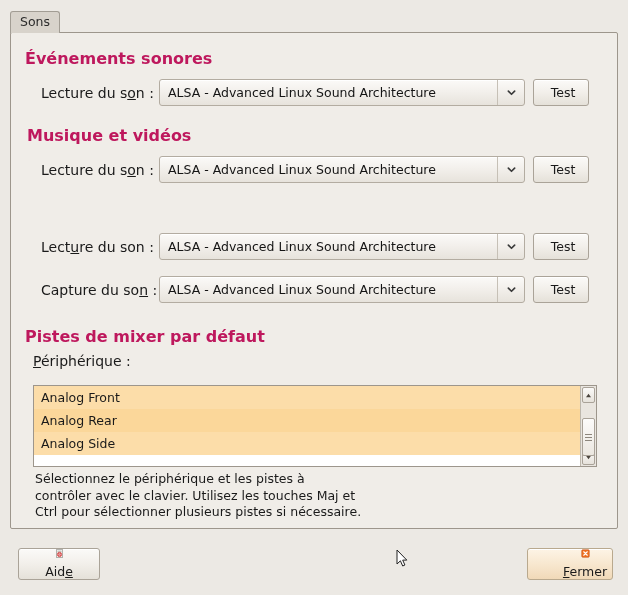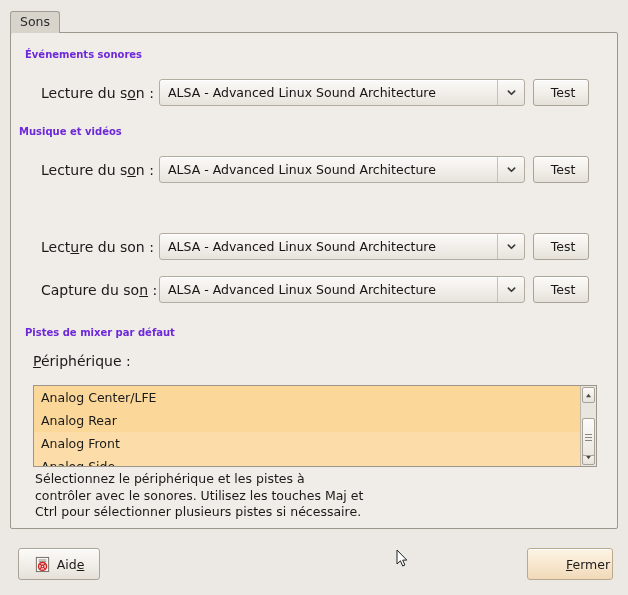--- a/index.html
+++ b/index.html
@@ -57,22 +57,22 @@
     left: 10px; top: 32px;
     width: 608px; height: 497px;
     box-sizing: border-box;
     background: #f0ede8;
     border: 1px solid #9d968c;
     border-radius: 2px;
   }
 
   .section-title {
     font-weight: bold;
-    font-size: 10px;
-    color: #6d28d9;
+    font-size: 16px;
+    color: #be185d;
   }
 
   .row {
     display: flex;
     align-items: center;
   }
 
   .field-label {
     font-size: 14px;
     color: #1a1a1a;
@@ -204,20 +204,21 @@
     line-height: 16.5px;
     white-space: pre-line;
   }
 
   
   .btn-bottom {
     position: absolute;
     height: 32px;
     padding: 0 12px;
     gap: 6px;
+    flex-direction: column;
   }
   .btn-close {
     background: linear-gradient(to bottom, #fdf4e6 0%, #f7e6cd 55%, #f0d9b8 100%);
     border: 1px solid #b9a98e;
     padding-left: 42px;
   }
   .help-icon { width: 17px; height: 17px; display:block; }
   .close-icon { width: 17px; height: 17px; display:block; }
 
   
@@ -253,21 +254,21 @@
     </div>
     <div class="btn btn-test" style="margin-left:8px;">
       <svg class="check-icon" viewBox="0 0 16 16">
         <path d="M1.5 8.5 L5.5 12.5 L14.5 3" fill="none" stroke="#4f9e20" stroke-width="3.4" stroke-linecap="round" stroke-linejoin="round"></path>
         <path d="M1.5 8.5 L5.5 12.5 L14.5 3" fill="none" stroke="#7dc242" stroke-width="2" stroke-linecap="round" stroke-linejoin="round"></path>
       </svg>
       <span>Test</span>
     </div>
   </div>
 
-  <div class="section-title" style="position:absolute;left:8px;top:93px;">Musique et vidéos</div>
+  <div class="section-title" style="position:absolute;left:16px;top:93px;">Musique et vidéos</div>
 
   <div class="row" style="position:absolute;left:30px;top:123px;width:570px;">
     <div class="field-label" style="width:118px;"><span>Lecture du s</span><span class="mn">o</span><span>n :</span></div>
     <div class="combo" style="width:366px;">
       <div class="combo-text">ALSA - Advanced Linux Sound Architecture</div>
       <div class="combo-arrow">
         <svg class="chev" viewBox="0 0 10 10">
             <path d="M1.5 3.5 L5 7 L8.5 3.5" fill="none" stroke="#3a3a3a" stroke-width="1.8" stroke-linecap="round" stroke-linejoin="round"></path>
           </svg>
       </div>
@@ -321,23 +322,22 @@
   </div>
 
   <div class="section-title" style="position:absolute;left:14px;top:294px;">Pistes de mixer par défaut</div>
 
   <div class="row" style="position:absolute;left:22px;top:320px;width:580px;gap:13px;">
     <div class="field-label" style="width:126px;"><span></span><span class="mn">P</span><span>ériphérique :</span></div>
   </div>
 
   <div class="listwrap" style="left:22px;top:352px;width:564px;height:82px;">
     <div class="listcol">
-      <div class="listitem sel-a">Analog Center/LFE</div>
+      <div class="listitem sel-b">Analog Front</div>
       <div class="listitem sel-a">Analog Rear</div>
-      <div class="listitem sel-b">Analog Front</div>
       <div class="listitem sel-b">Analog Side</div>
     </div>
     <div class="vscroll">
       <div class="sb-btn">
         <svg class="arrow-g" viewBox="0 0 8 6">
             <path d="M4 1 L7 5 L1 5 Z" fill="#4a443c"></path>
           </svg>
       </div>
       <div class="sb-track">
         <div class="sb-thumb">
@@ -350,21 +350,21 @@
       </div>
       <div class="sb-btn">
         <svg class="arrow-g" viewBox="0 0 8 6">
             <path d="M4 5 L1 1 L7 1 Z" fill="#4a443c"></path>
           </svg>
       </div>
     </div>
   </div>
 
   <div class="hint" style="left:24px;top:438px;width:560px;">Sélectionnez le périphérique et les pistes à
-contrôler avec le sonores. Utilisez les touches Maj et
+contrôler avec le clavier. Utilisez les touches Maj et
 Ctrl pour sélectionner plusieurs pistes si nécessaire.</div>
 
 </div>
 
 <div class="btn btn-bottom" style="left:18px;top:548px;width:82px;">
   <svg class="help-icon" viewBox="0 0 18 18">
     <rect x="2.5" y="1.5" width="13" height="15" fill="#f7f6f3" stroke="#6d6a64" stroke-width="1"></rect>
     <line x1="5" y1="4.2" x2="13" y2="4.2" stroke="#8e8a83" stroke-width="1"></line>
     <line x1="5" y1="6.0" x2="13" y2="6.0" stroke="#8e8a83" stroke-width="1"></line>
     <circle cx="9" cy="11" r="4.2" fill="#ffffff" stroke="#cc2222" stroke-width="1.6"></circle>

